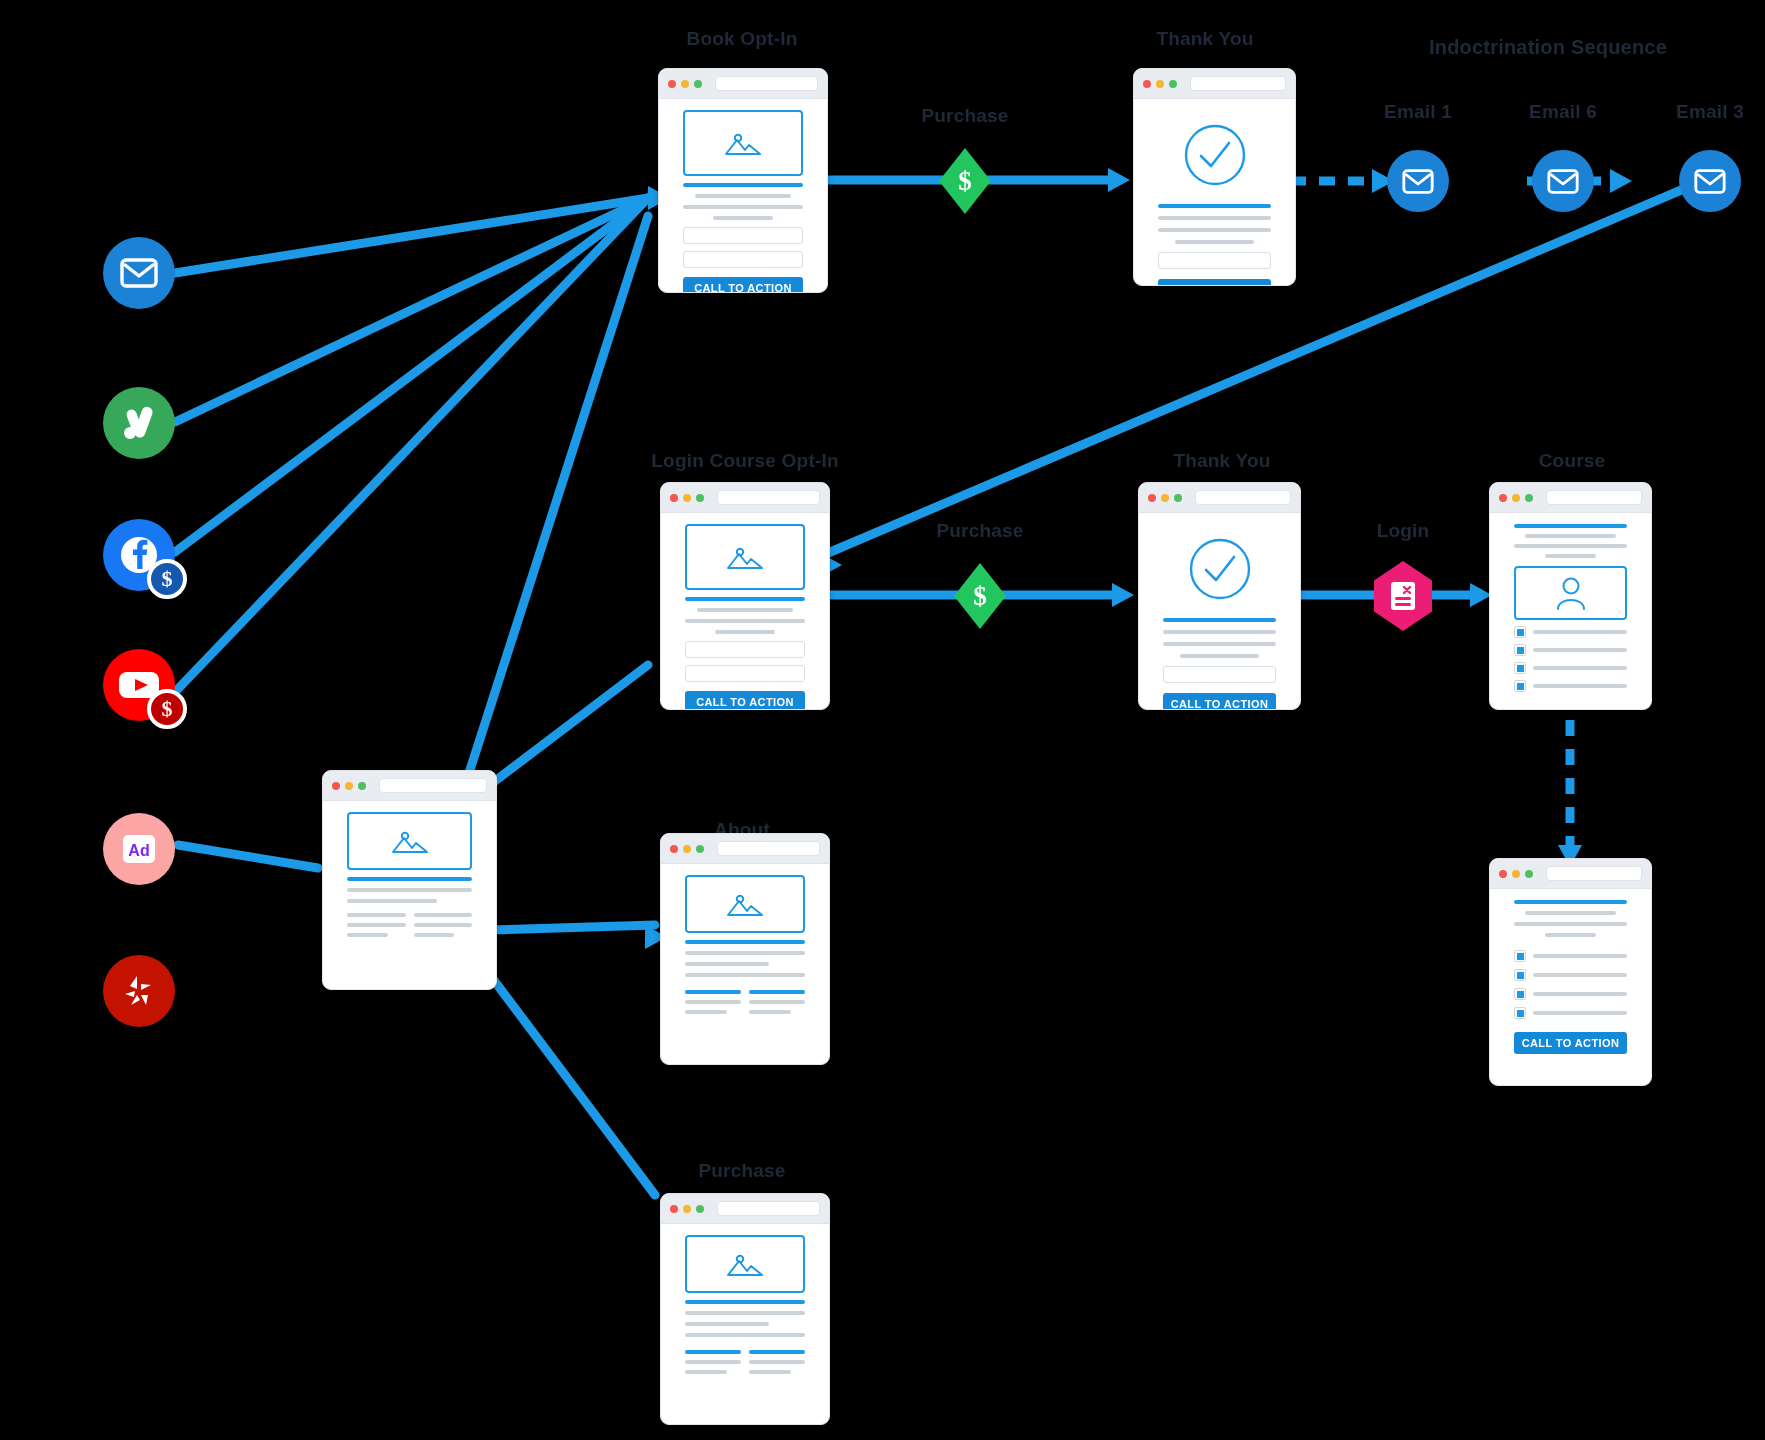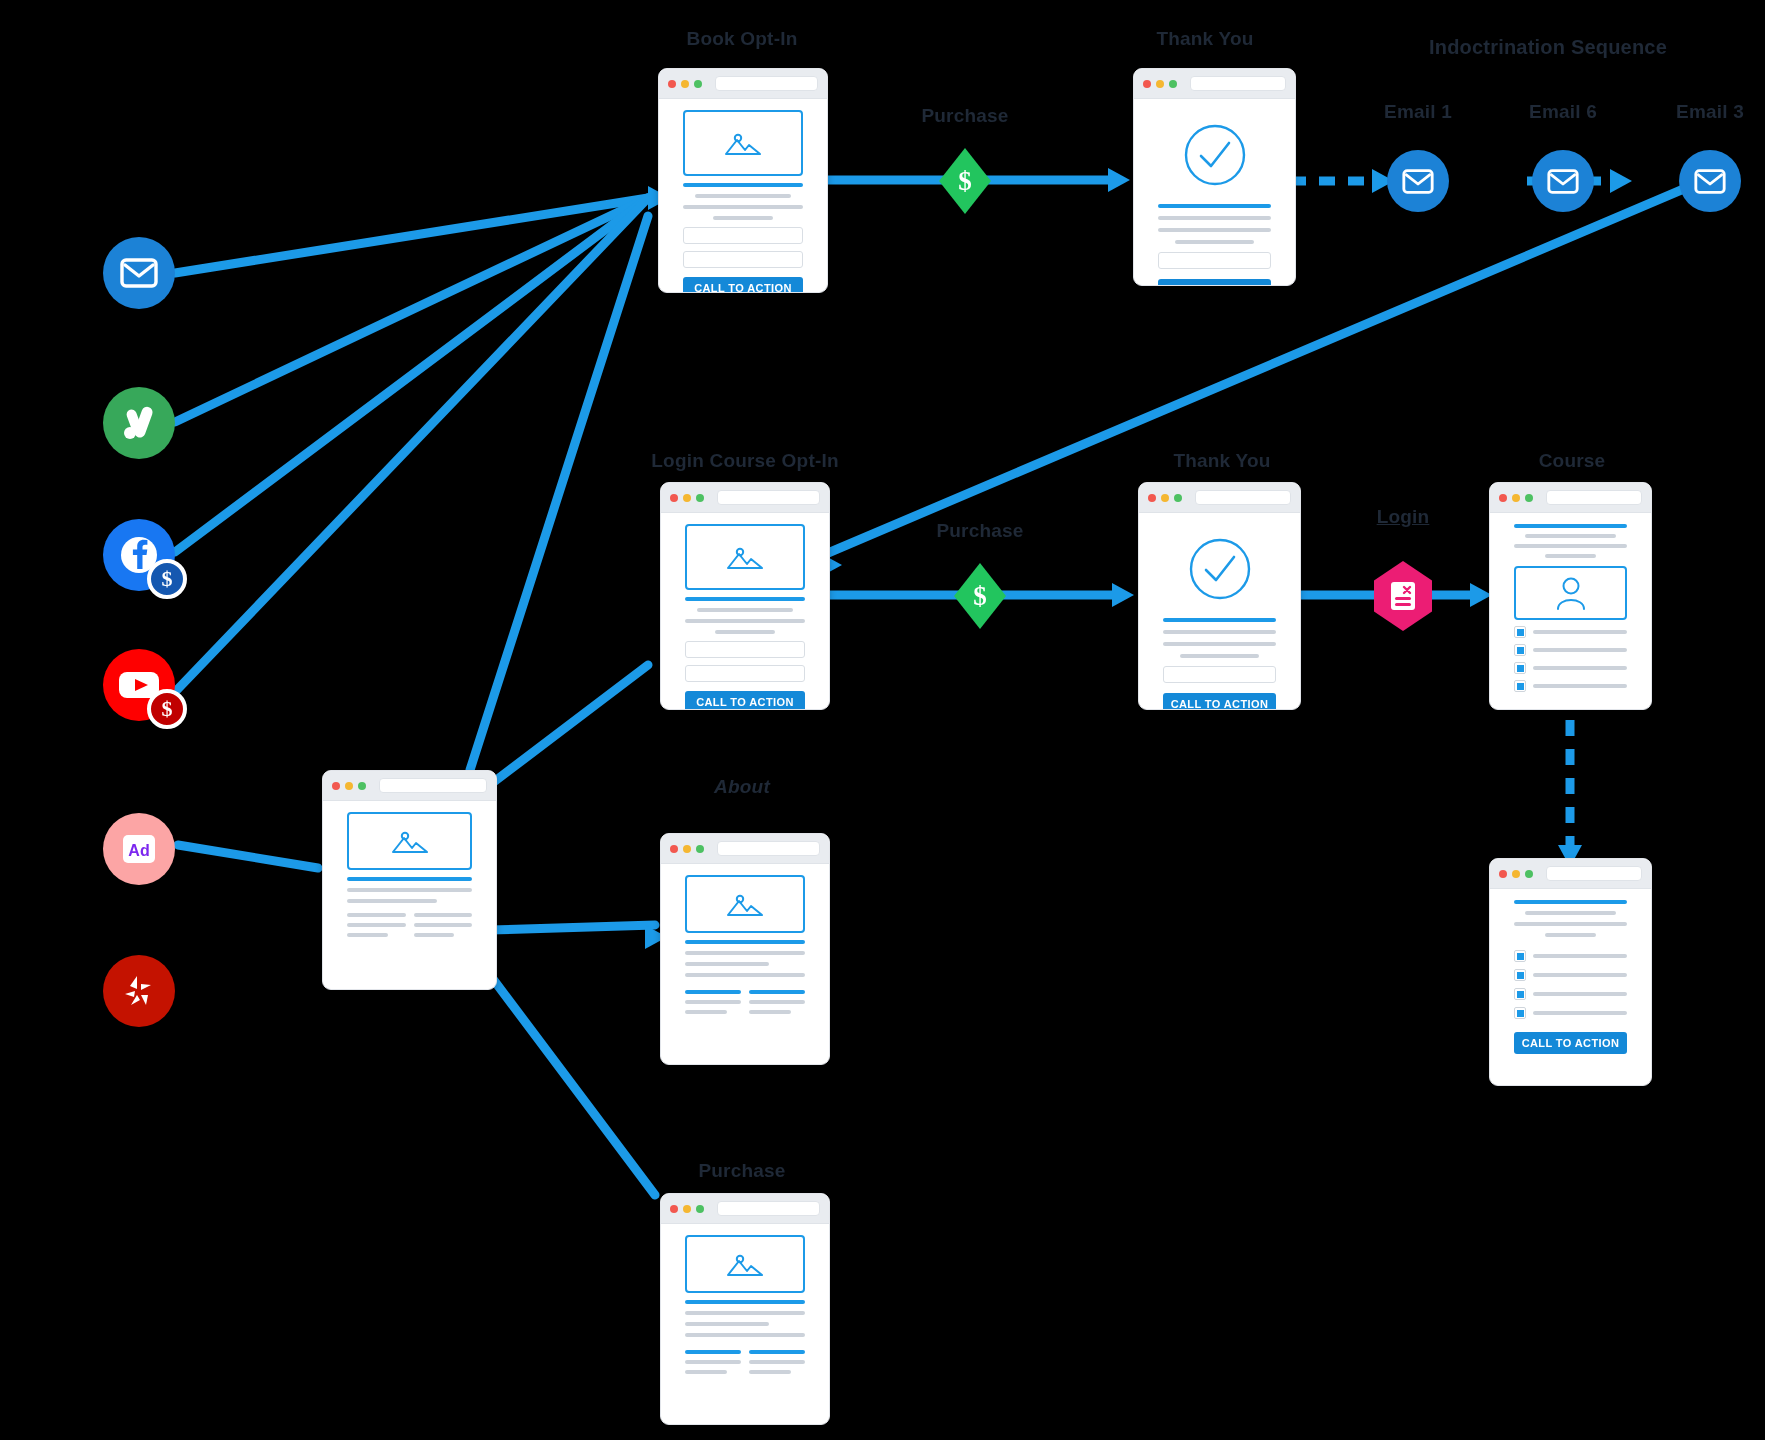--- a/index.html
+++ b/index.html
@@ -332,21 +332,21 @@
       </div>
       <div class="hline"></div>
       <div class="gline"></div>
       <div class="gline"></div>
       <div class="gline" style="width:70%;margin:0 auto;"></div>
       <div class="field"></div>
       <div class="cta">CALL TO ACTION</div>
     </div>
   </div>
 
-  <div class="lbl" style="left:1403px;top:506px;text-decoration:underline;">Login</div>
+  <div class="lbl" style="left:1403px;top:520px;">Login</div>
   <div class="hexa" style="left:1374px;top:561px;background:#ec1d74;">
     <svg width="26" height="30" viewBox="0 0 26 30">
       <rect x="1" y="1" width="24" height="28" rx="3" fill="#fff"></rect>
       <path d="M14 6 L20 12 M20 6 L14 12" stroke="#ec1d74" stroke-width="2.4" stroke-linecap="round"></path>
       <rect x="5" y="16" width="16" height="3" rx="1.5" fill="#ec1d74"></rect>
       <rect x="5" y="22" width="16" height="3" rx="1.5" fill="#ec1d74"></rect>
     </svg>
   </div>
 
   <div class="lbl" style="left:1572px;top:450px;">Course</div>
@@ -428,21 +428,21 @@
       <div class="chk">
         <span class="chkbox">
             <i></i>
           </span>
         <span class="gline" style="width:60%"></span>
       </div>
       <div class="cta" style="margin-top:6px;">CALL TO ACTION</div>
     </div>
   </div>
 
-  <div class="lbl" style="left:742px;top:776px;font-style:italic;">About</div>
+  <div class="lbl" style="left:742px;top:819px;">About</div>
   <div class="mock" style="left:660px;top:833px;width:170px;height:232px;">
     <div class="bar">
       <span class="dot d1"></span>
       <span class="dot d2"></span>
       <span class="dot d3"></span>
       <span class="urlbar"></span>
     </div>
     <div class="body">
       <div class="imgbox">
         <svg width="40" height="27" viewBox="0 0 40 27">

